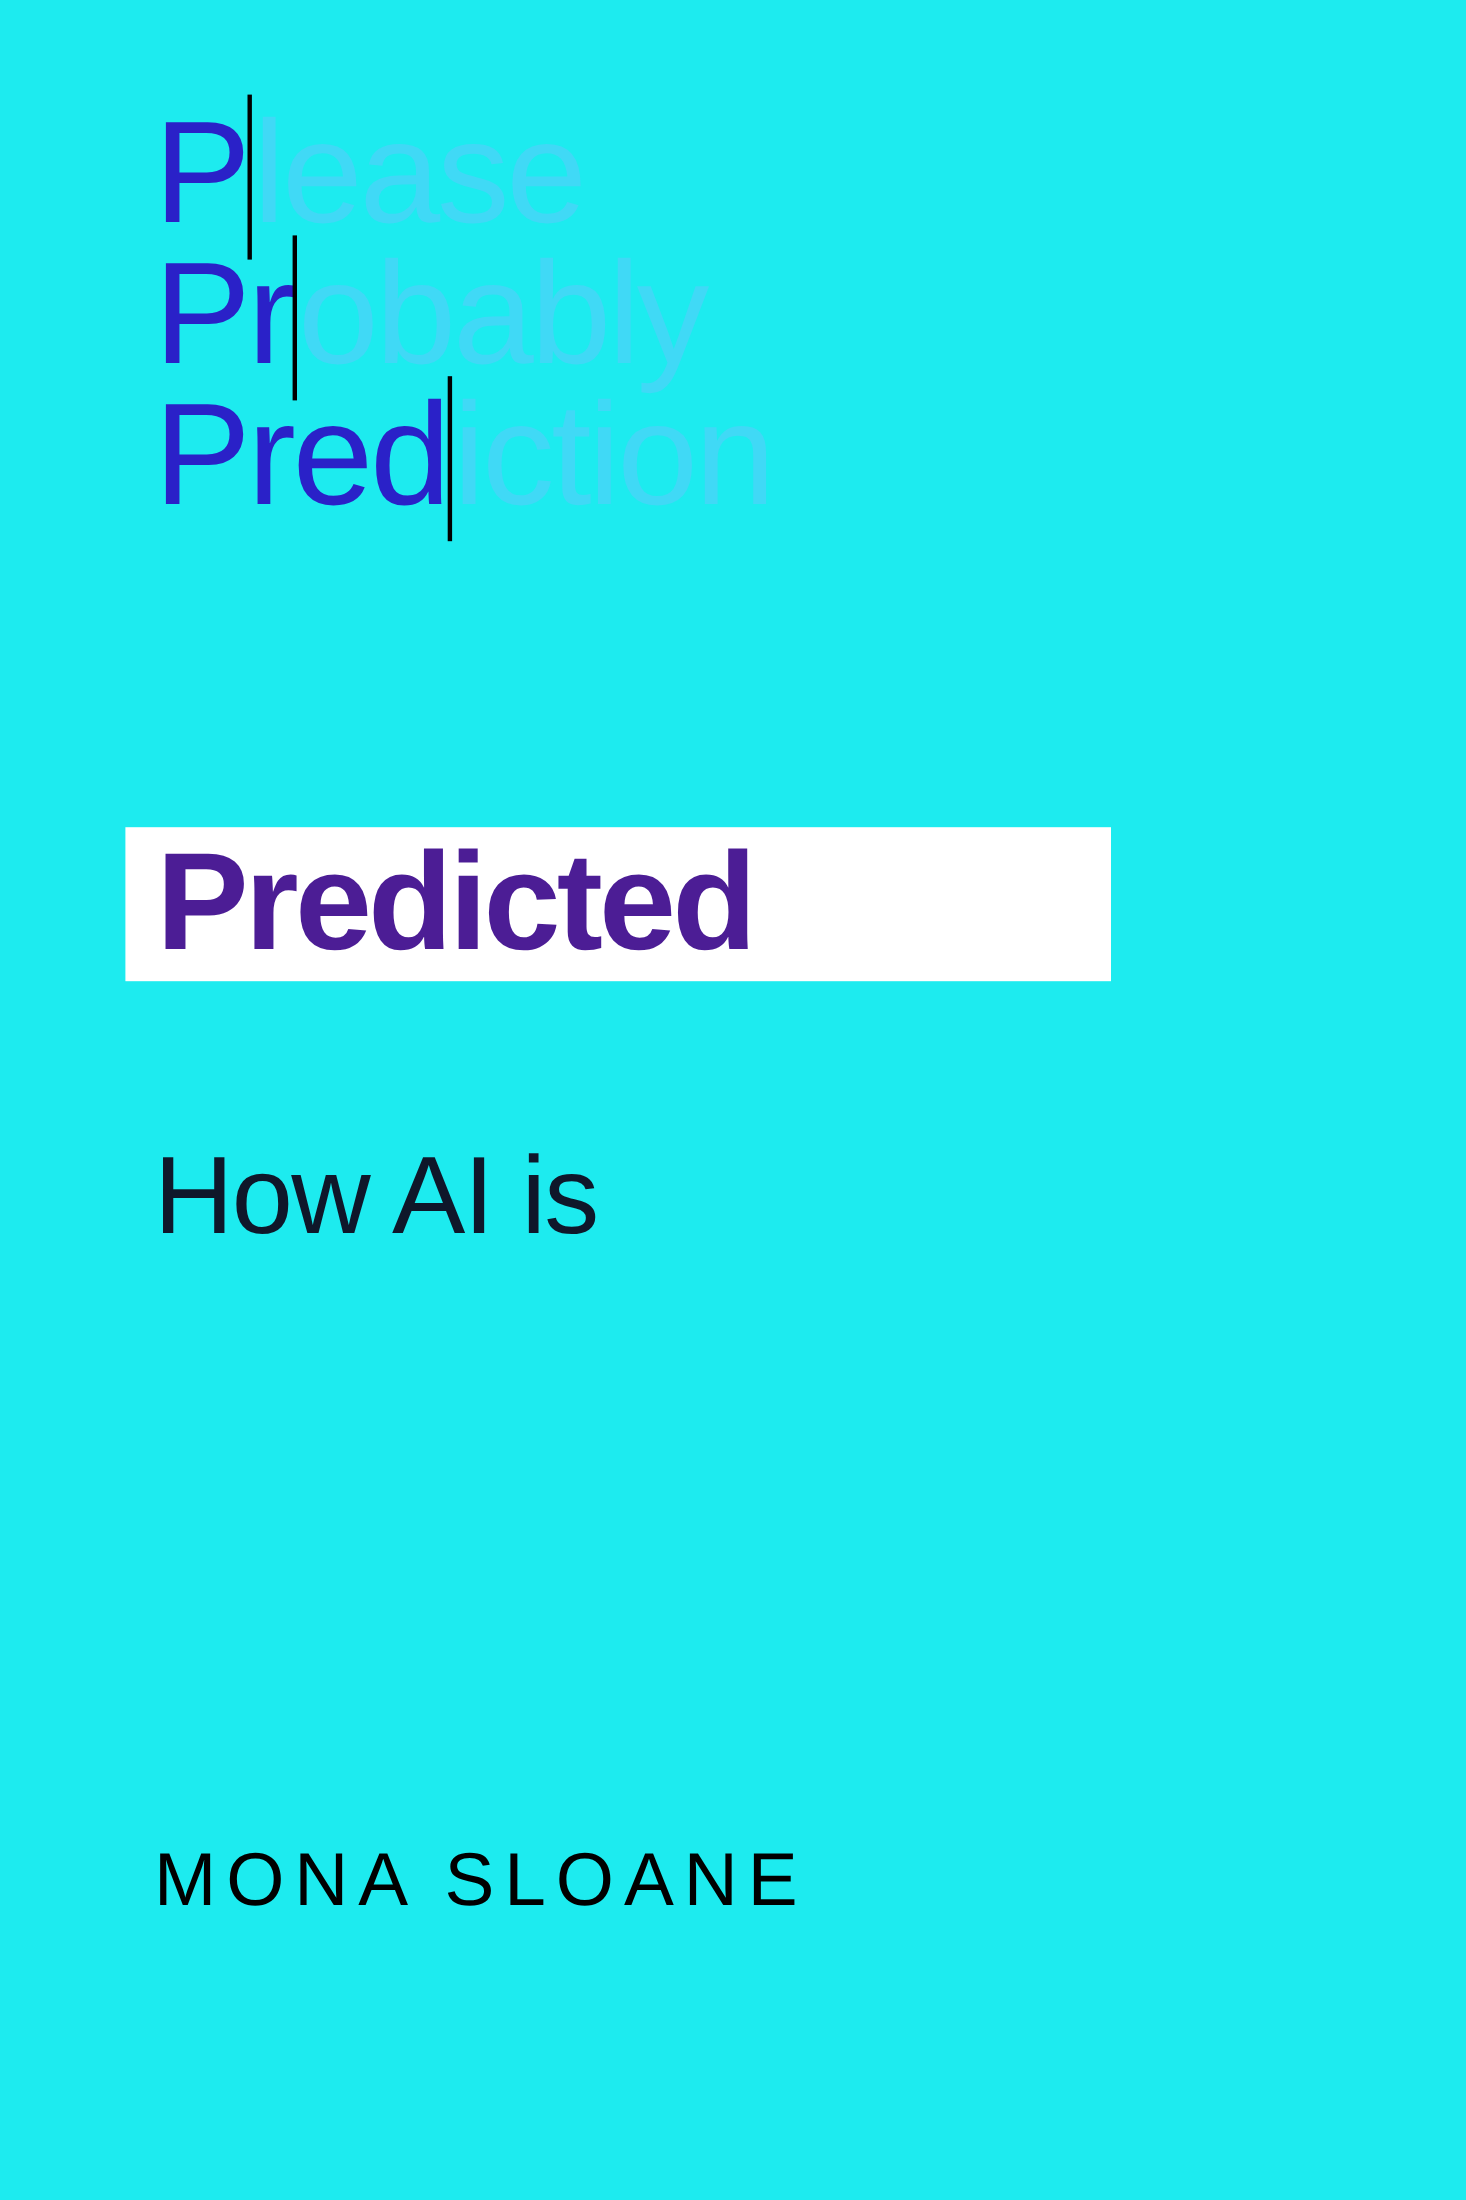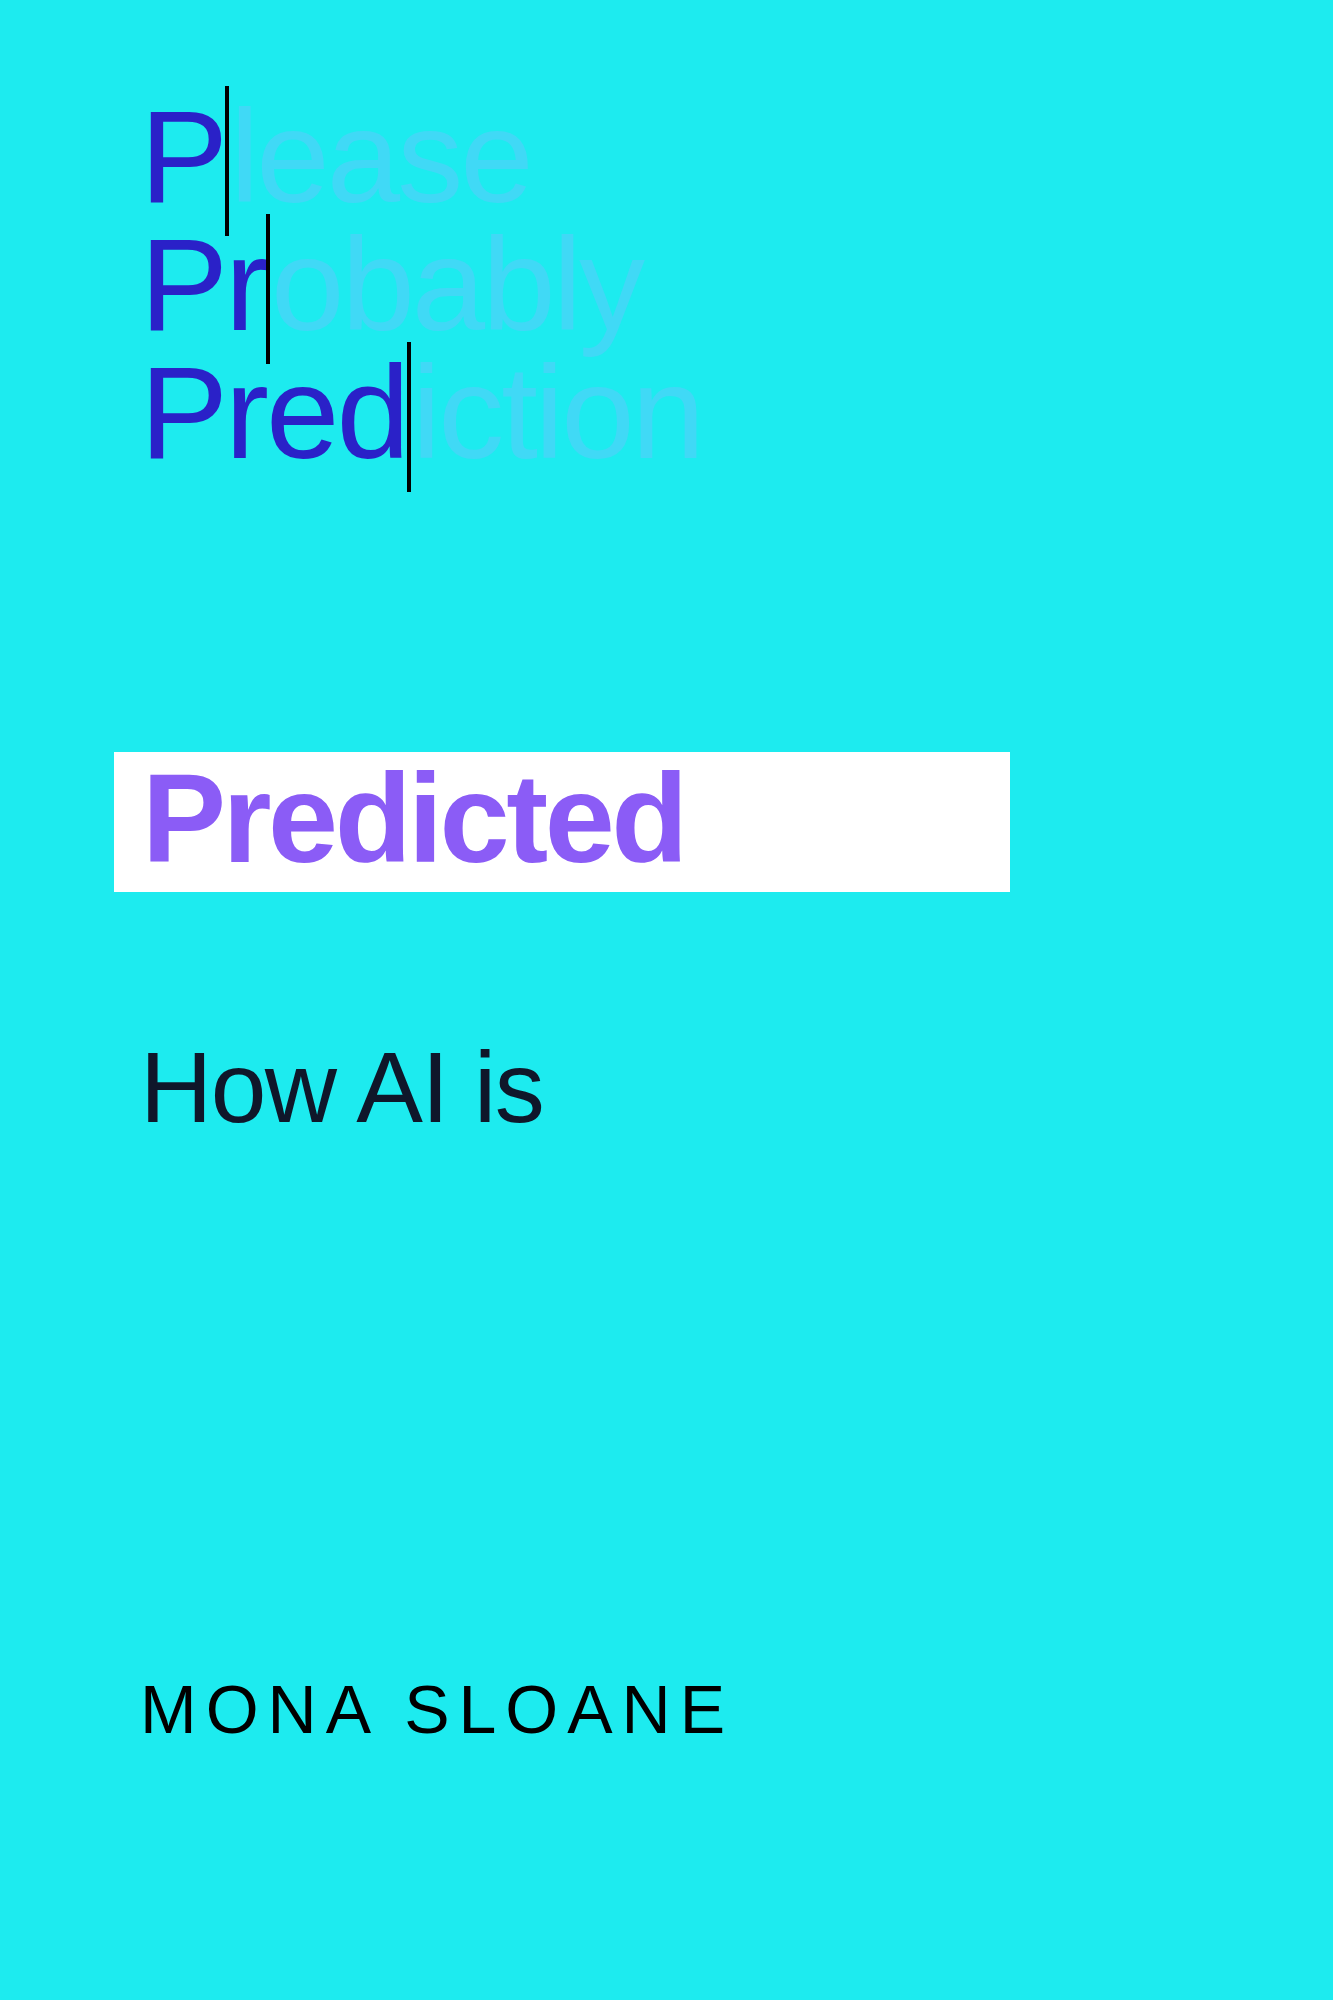--- a/index.html
+++ b/index.html
@@ -68,21 +68,21 @@
   }
 
   .highlight-word {
     position: absolute;
     left: 28px;
     top: 50%;
     transform: translateY(-52%);
     font-size: 126px;
     font-weight: 700;
     letter-spacing: -3.5px;
-    color: #8b5cf6;
+    color: #4c1d95;
     line-height: 1;
     white-space: nowrap;
   }
 
   
   .subtitle {
     position: absolute;
     left: 140px;
     top: 1022px;
     width: 1080px;

